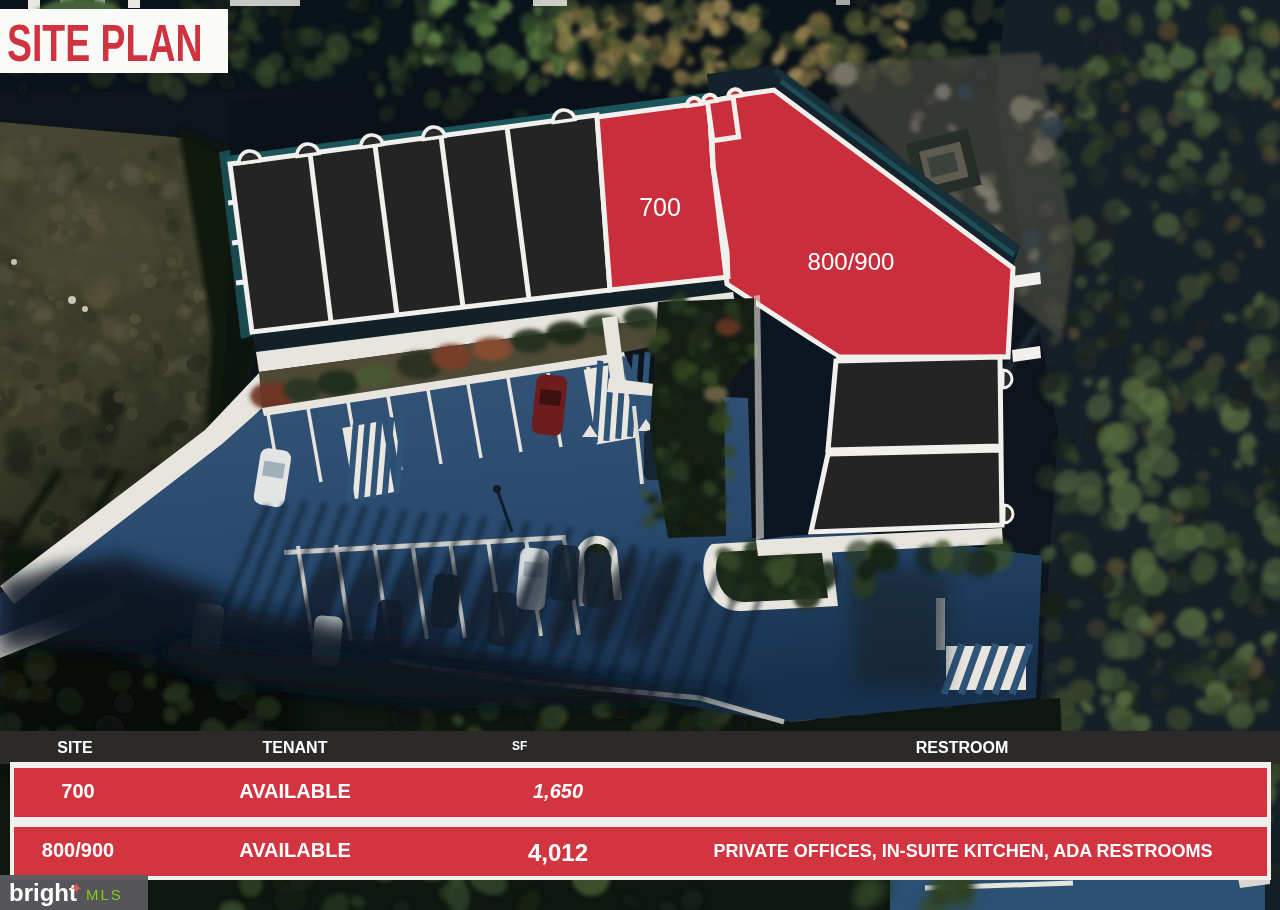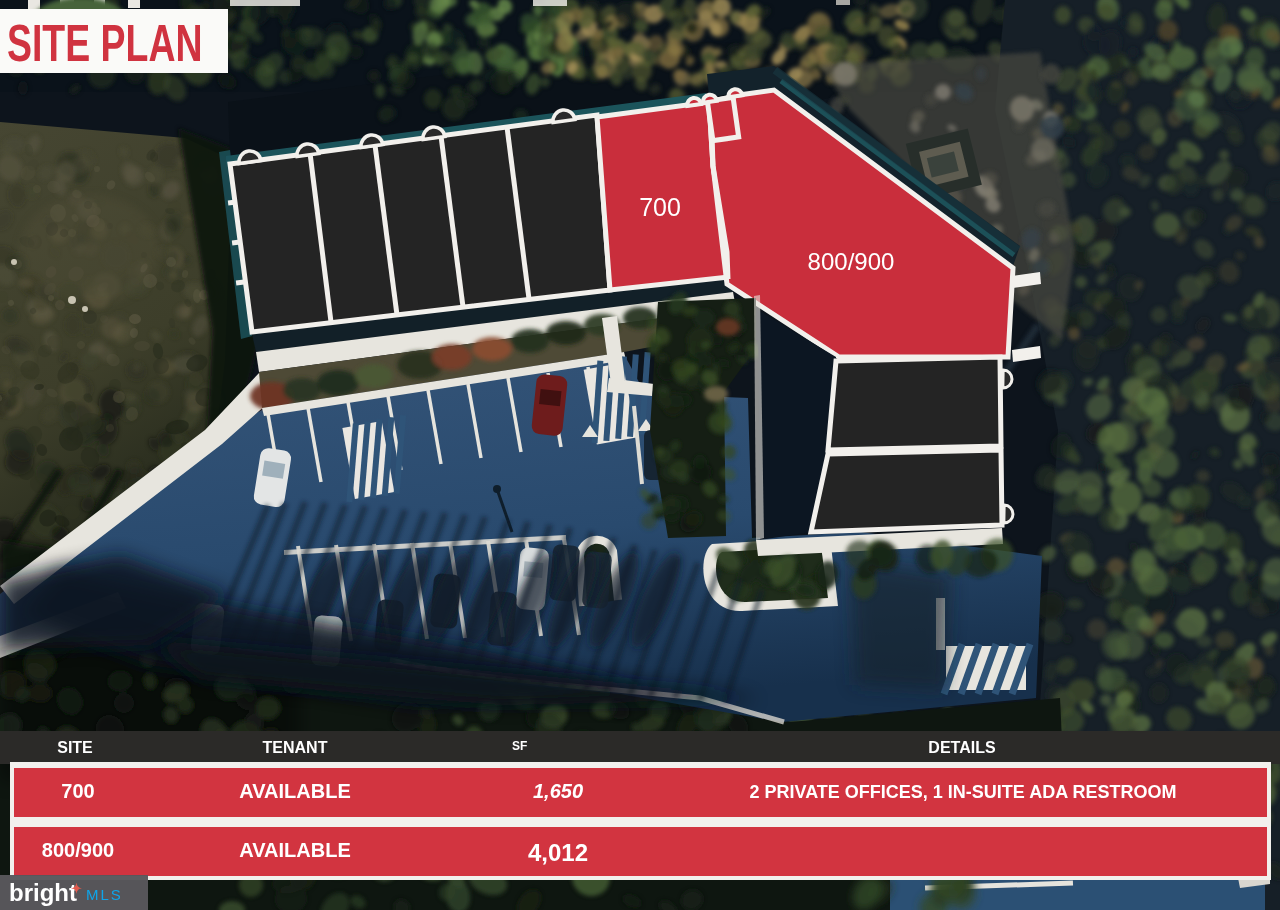--- a/index.html
+++ b/index.html
@@ -2021,39 +2021,39 @@
 <div style="position:absolute;left:7px;top:13px;color:#d03340;font-size:52px;font-weight:bold;white-space:nowrap;transform:scaleX(0.72);transform-origin:0 0;">SITE PLAN</div>
 
 <div style="position:absolute;left:0;top:731px;width:1280px;height:33px;background:#2b2a28;"></div>
 
 <div class="cell" style="left:30px;top:739px;width:90px;text-align:center;font-size:16px;">SITE</div>
 
 <div class="cell" style="left:230px;top:739px;width:130px;text-align:center;font-size:16px;">TENANT</div>
 
 <div class="cell" style="left:512px;top:739px;width:90px;text-align:left;font-size:12px;">SF</div>
 
-<div class="cell" style="left:890px;top:739px;width:144px;text-align:center;font-size:16px;">DETAILS</div>
+<div class="cell" style="left:890px;top:739px;width:144px;text-align:center;font-size:16px;">RESTROOM</div>
 
 <div style="position:absolute;left:10px;top:762px;width:1261px;height:118px;background:#f2f0ed;"></div>
 
 <div style="position:absolute;left:14px;top:768px;width:1253px;height:49px;background:#d23440;"></div>
 
 <div class="cell" style="left:28px;top:780px;width:100px;text-align:center;font-size:20px;">700</div>
 
 <div class="cell" style="left:225px;top:780px;width:140px;text-align:center;font-size:20px;">AVAILABLE</div>
 
 <div class="cell" style="left:508px;top:780px;width:100px;text-align:center;font-size:20px;font-style:italic;">1,650</div>
 
-<div class="cell" style="left:660px;top:782px;width:606px;text-align:center;font-size:18px;">2 PRIVATE OFFICES, 1 IN-SUITE ADA RESTROOM</div>
 
 <div style="position:absolute;left:14px;top:827px;width:1253px;height:49px;background:#d23440;"></div>
 
 <div class="cell" style="left:28px;top:839px;width:100px;text-align:center;font-size:20px;">800/900</div>
 
 <div class="cell" style="left:225px;top:839px;width:140px;text-align:center;font-size:20px;">AVAILABLE</div>
 
 <div class="cell" style="left:508px;top:839px;width:100px;text-align:center;font-size:24px;">4,012</div>
 
+<div class="cell" style="left:660px;top:841px;width:606px;text-align:center;font-size:18px;">PRIVATE OFFICES, IN-SUITE KITCHEN, ADA RESTROOMS</div>
 
 <div style="position:absolute;left:0;top:875px;width:148px;height:35px;background:#59585c;opacity:0.97;"></div>
 
-<div style="position:absolute;left:9px;top:879px;color:#ffffff;font-size:24px;font-weight:bold;letter-spacing:0px;">bright<span style="position:relative;left:-6px;top:-8px;color:#e05a4e;font-size:13px;">✦</span><span style="position:relative;left:-2px;top:-1px;color:#0ea5e9;font-size:15px;font-weight:normal;letter-spacing:2px;">MLS</span></div>
+<div style="position:absolute;left:9px;top:879px;color:#ffffff;font-size:24px;font-weight:bold;letter-spacing:0px;">bright<span style="position:relative;left:-6px;top:-8px;color:#e05a4e;font-size:13px;">✦</span><span style="position:relative;left:-2px;top:-1px;color:#84cc16;font-size:15px;font-weight:normal;letter-spacing:2px;">MLS</span></div>
 </div>
 
 </body></html>

